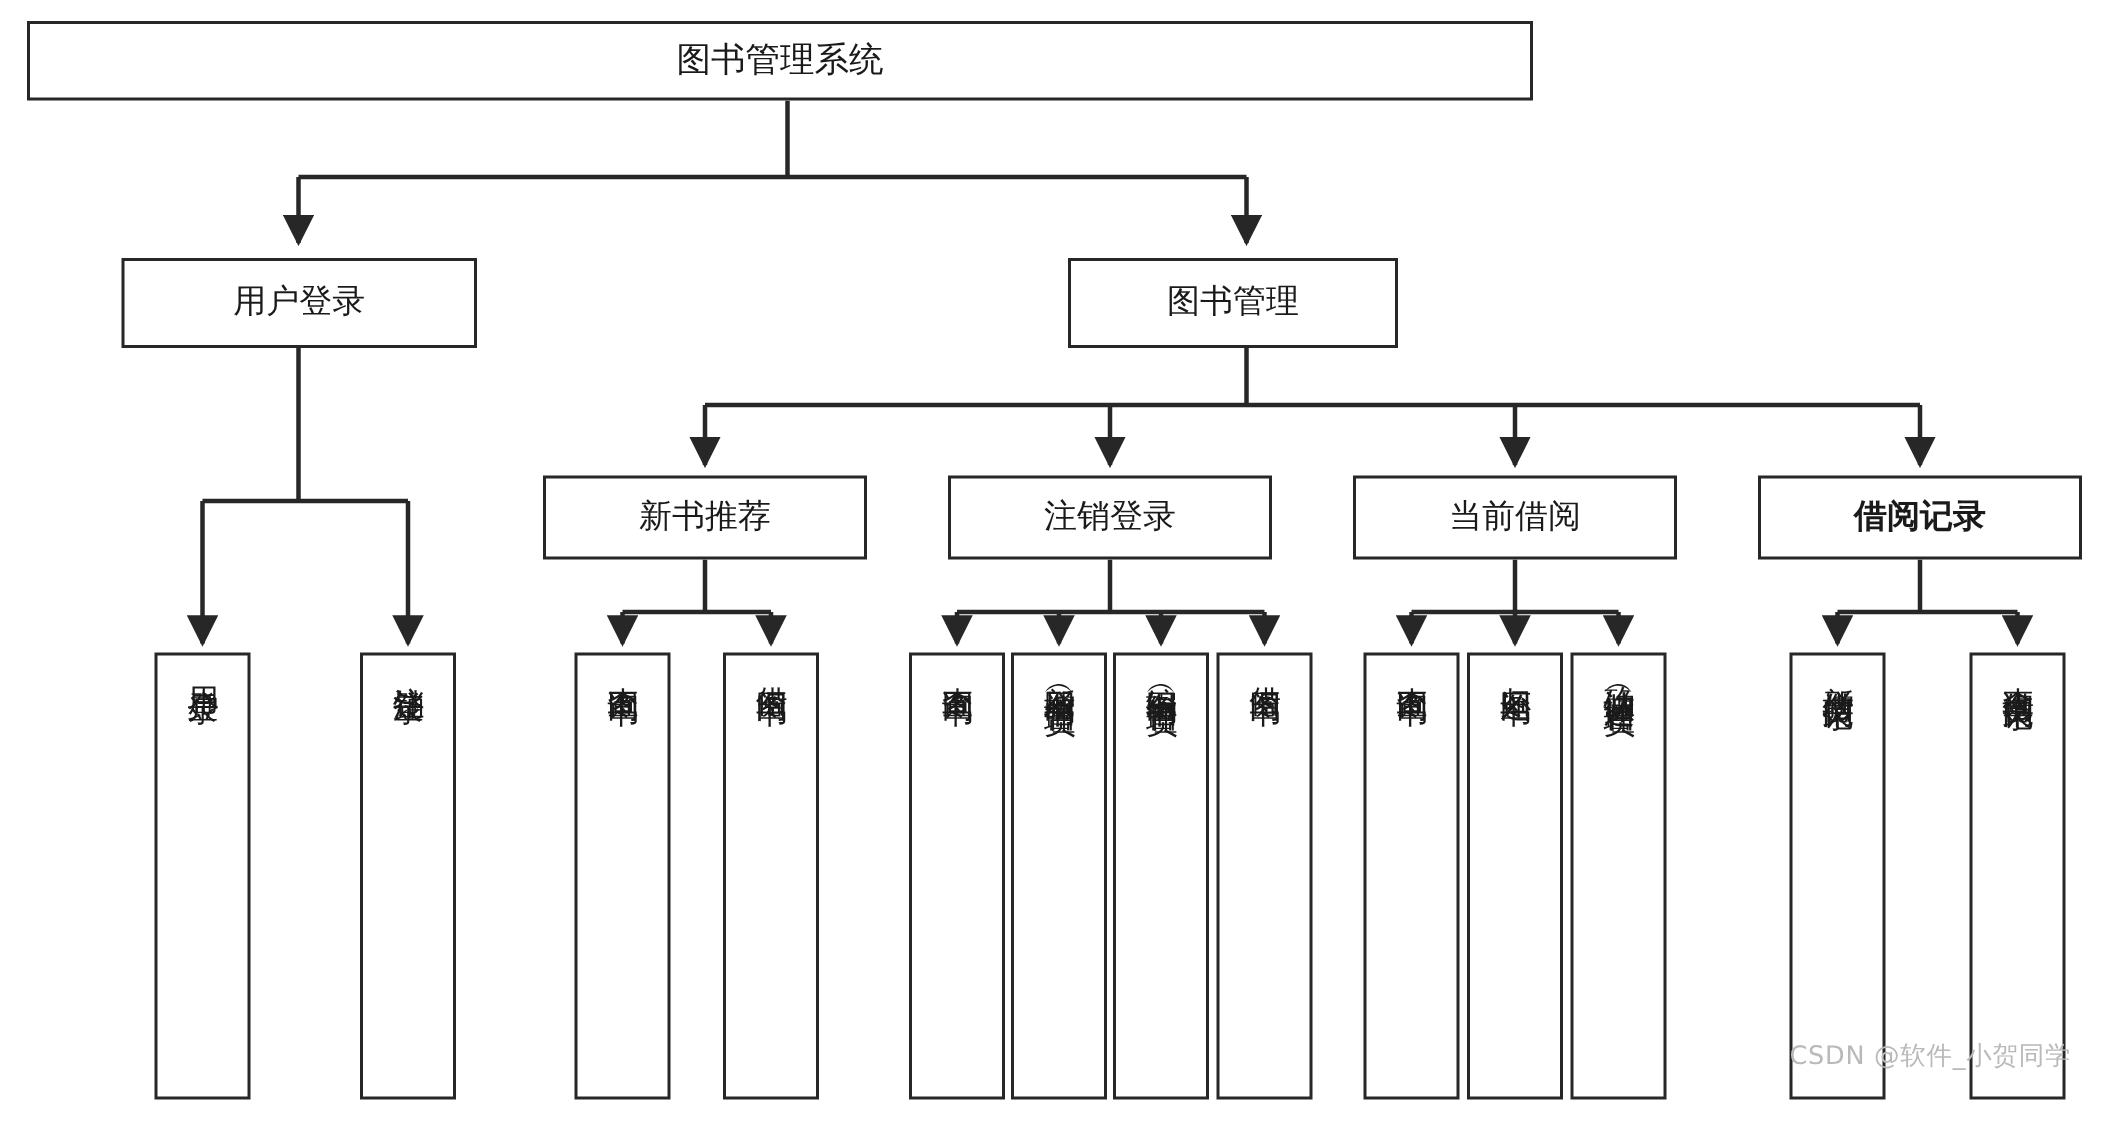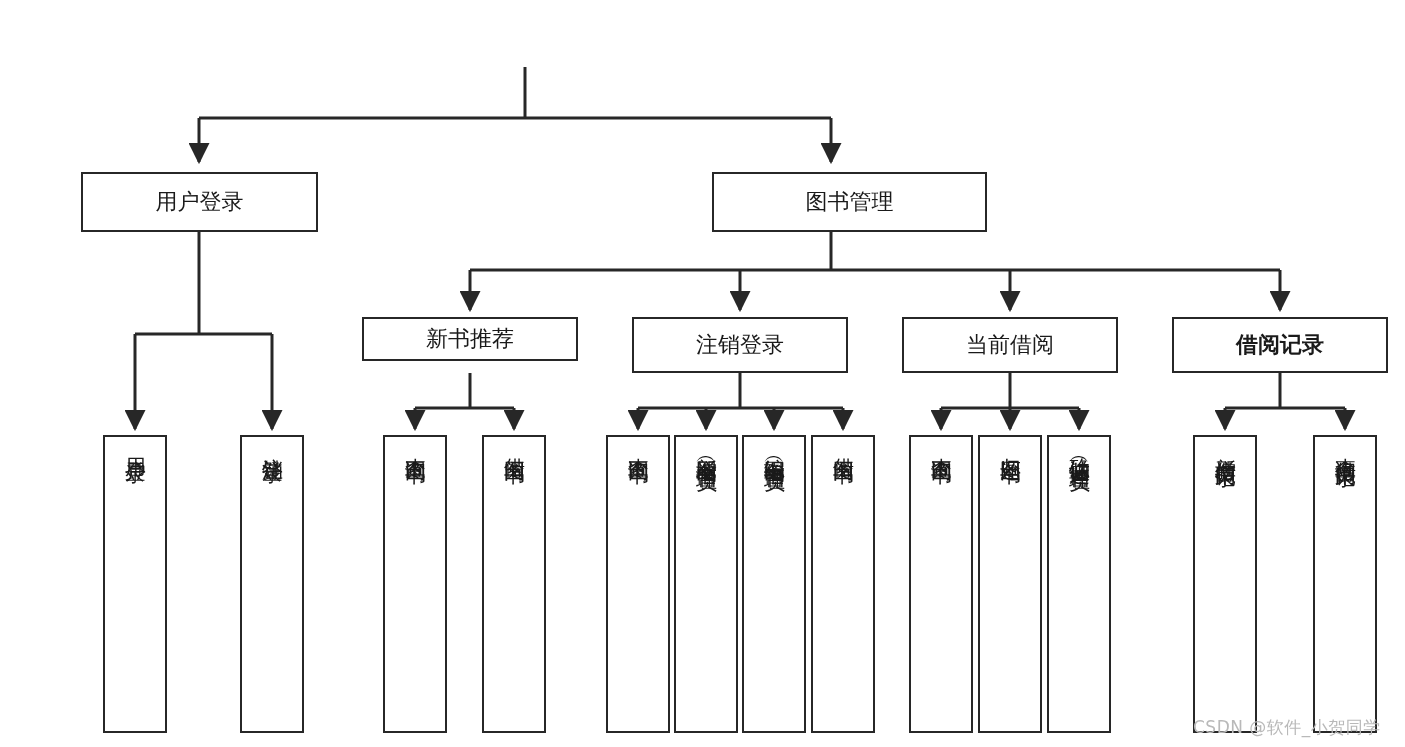--- a/index.html
+++ b/index.html
@@ -126,30 +126,33 @@
       <path d="M 1010 408 L 1010 429" marker-end="url(#arrow)"></path>
       <path d="M 1079 408 L 1079 429" marker-end="url(#arrow)"></path>
 
       <path d="M 1280 373 L 1280 408"></path>
       <path d="M 1225 408 L 1345 408"></path>
       <path d="M 1225 408 L 1225 429" marker-end="url(#arrow)"></path>
       <path d="M 1345 408 L 1345 429" marker-end="url(#arrow)"></path>
     </g>
   </svg>
 
+  <div class="node horiz root" style="left:18px; top:14px; width:1004px; height:53px;">
+    <span class="label">图书管理系统</span>
+  </div>
 
   <div class="node horiz lvl2" style="left:81px; top:172px; width:237px; height:60px;">
     <span class="label">用户登录</span>
   </div>
 
-  <div class="node horiz lvl2" style="left:712px; top:172px; width:275px; height:60px;">
+  <div class="node horiz lvl2" style="left:712px; top:172px; width:220px; height:60px;">
     <span class="label">图书管理</span>
   </div>
 
-  <div class="node horiz lvl3" style="left:362px; top:317px; width:216px; height:44px;">
+  <div class="node horiz lvl3" style="left:362px; top:317px; width:216px; height:56px;">
     <span class="label">新书推荐</span>
   </div>
 
   <div class="node horiz lvl3" style="left:632px; top:317px; width:216px; height:56px;">
     <span class="label">注销登录</span>
   </div>
 
   <div class="node horiz lvl3" style="left:902px; top:317px; width:216px; height:56px;">
     <span class="label">当前借阅</span>
   </div>
@@ -203,15 +206,15 @@
   </div>
 
   <div class="node vert leaf" style="left:1193px; top:435px; width:64px; height:298px;">
     <span class="label">新增借阅记录</span>
   </div>
 
   <div class="node vert leaf" style="left:1313px; top:435px; width:64px; height:298px;">
     <span class="label">查询借阅记录</span>
   </div>
 
-  <div class="watermark" style="left:1193px; top:716px;">CSDN @软件_小贺同学</div>
+  <div class="watermark" style="left:1193px; top:692px;">CSDN @软件_小贺同学</div>
 
 </div>
 
 </body></html>

